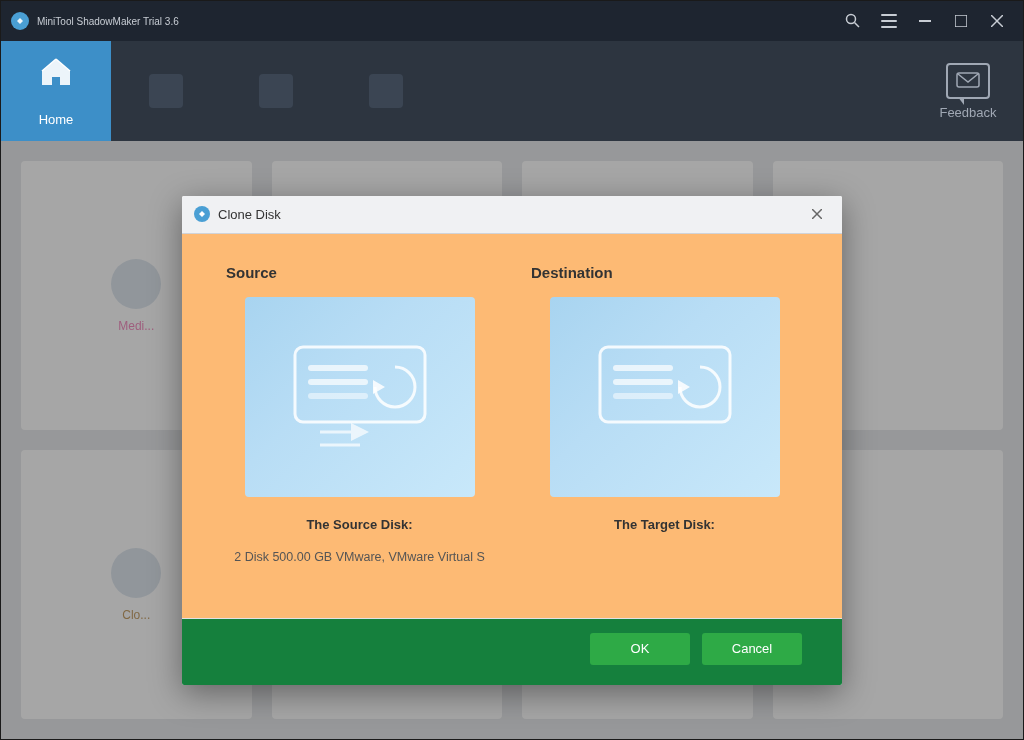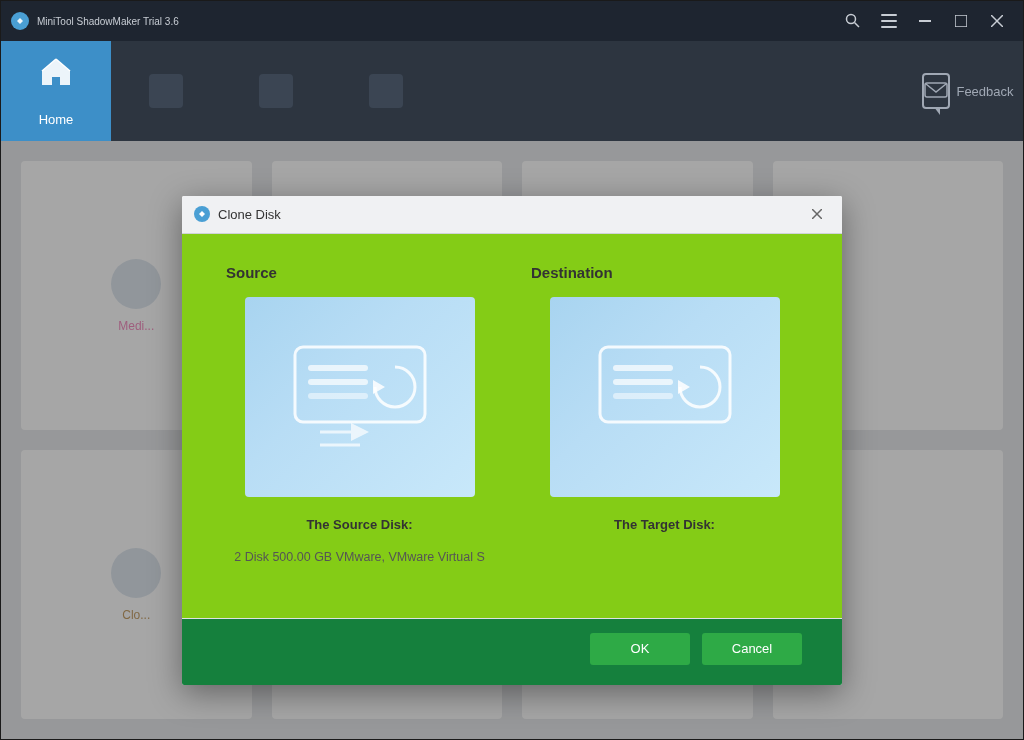--- a/index.html
+++ b/index.html
@@ -111,21 +111,21 @@
 
     .nav-right {
       margin-left: auto;
       display: flex;
       align-items: center;
     }
 
     .feedback-btn {
       width: 110px;
       display: flex;
-      flex-direction: row;
+      flex-direction: column;
       align-items: center;
       justify-content: center;
       gap: 6px;
       cursor: pointer;
       color: #a0a8b4;
       font-size: 13px;
       padding: 10px;
     }
 
     .feedback-icon {
@@ -225,21 +225,21 @@
       display: flex;
       align-items: center;
       justify-content: center;
       font-size: 16px;
       color: #666;
       border-radius: 2px;
     }
 
     .dialog-body {
       padding: 30px 40px;
-      background: #84cc16;
+      background: #fdba74;
     }
 
     
     .disk-columns {
       display: flex;
       gap: 30px;
       justify-content: center;
     }
 
     .disk-column {

